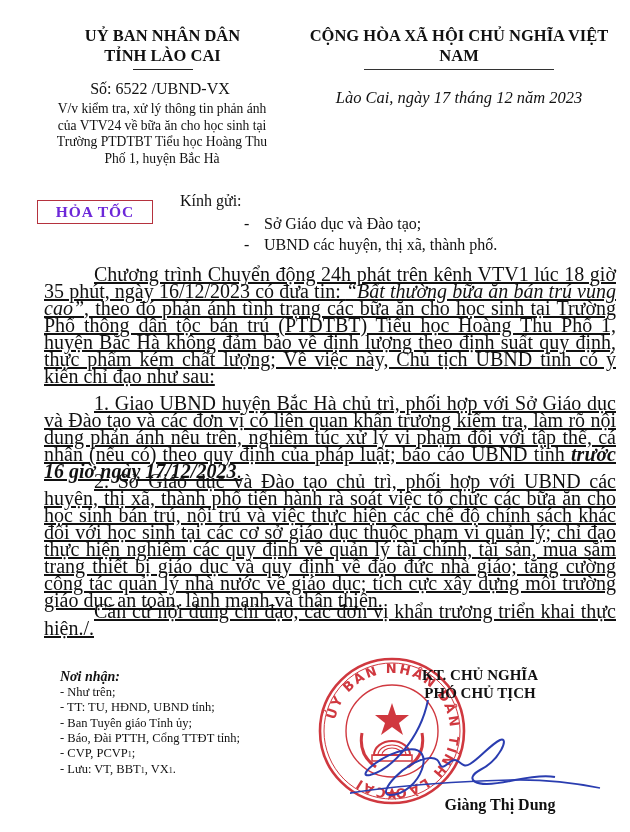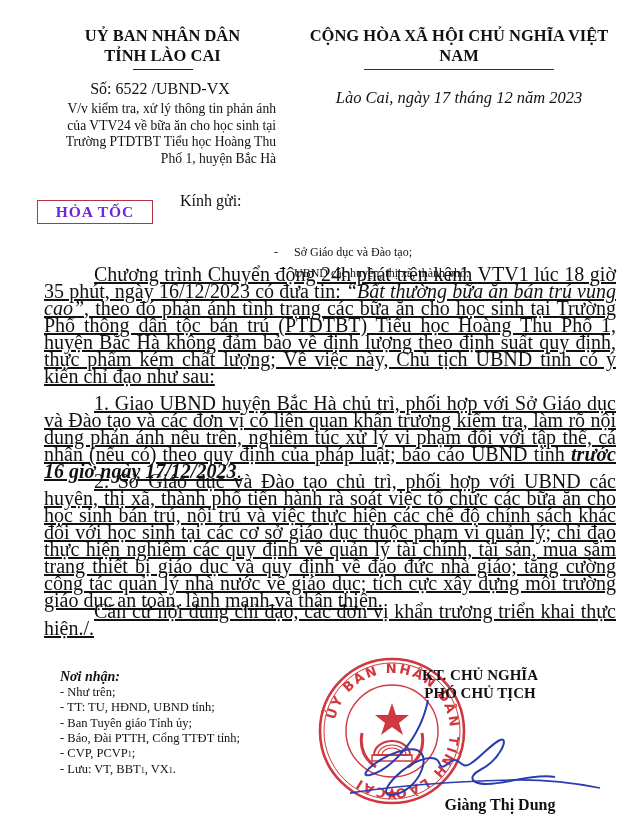--- a/index.html
+++ b/index.html
@@ -6,31 +6,31 @@
     body { width: 630px; height: 832px; position: relative; overflow: hidden;
       font-family: "Liberation Serif", "DejaVu Serif", serif; color: #111; }
     .abs { position: absolute; }
     .center { text-align: center; }
     .b { font-weight: bold; }
     .i { font-style: italic; margin-top: 11px; }
 
     #org { left: 55px; top: 26px; width: 215px; font-size: 16.5px; line-height: 20px; }
     #org .ul { width: 60px; height: 1px; background: #222; margin: 3px auto 0; }
     #num { left: 40px; top: 80px; width: 240px; font-size: 16px; }
-    #subject { left: 48px; top: 101px; width: 228px; font-size: 13.6px; line-height: 16.6px; text-align: right; }
+    #subject { left: 48px; top: 101px; width: 228px; font-size: 13.6px; line-height: 16.6px; }
 
     #nation { left: 300px; top: 26px; width: 318px; font-size: 16.5px; line-height: 20px; }
     #nation .ul { width: 190px; height: 1px; background: #333; margin: 3px auto 0; }
     #date { left: 300px; top: 77px; width: 318px; font-size: 16.5px; }
 
     #stampbox { left: 37px; top: 200px; width: 114px; height: 22px; border: 1.6px solid #b5323e;
       color: #6d28d9; font-weight: bold; font-size: 15.5px; letter-spacing: 1px; text-align: center;
       line-height: 22px; }
     #greet-label { left: 180px; top: 192px; font-size: 16px; }
-    #recipients { left: 274px; top: 213px; font-size: 12px; line-height: 21px; margin-top: 29px; }
+    #recipients { left: 244px; top: 213px; font-size: 16px; line-height: 21px; }
     #recipients .dash { display: inline-block; width: 20px; }
 
     .para { position: absolute; left: 44px; width: 572px; font-size: 20px; line-height: 17px;
       text-align: justify; text-decoration: underline; }
     .para .indent { display: inline-block; width: 50px; }
 
     #p0 { top: 266px; }
     #p1 { top: 395px; }
     #p2 { top: 473px; }
     #p3 { top: 603px; }

